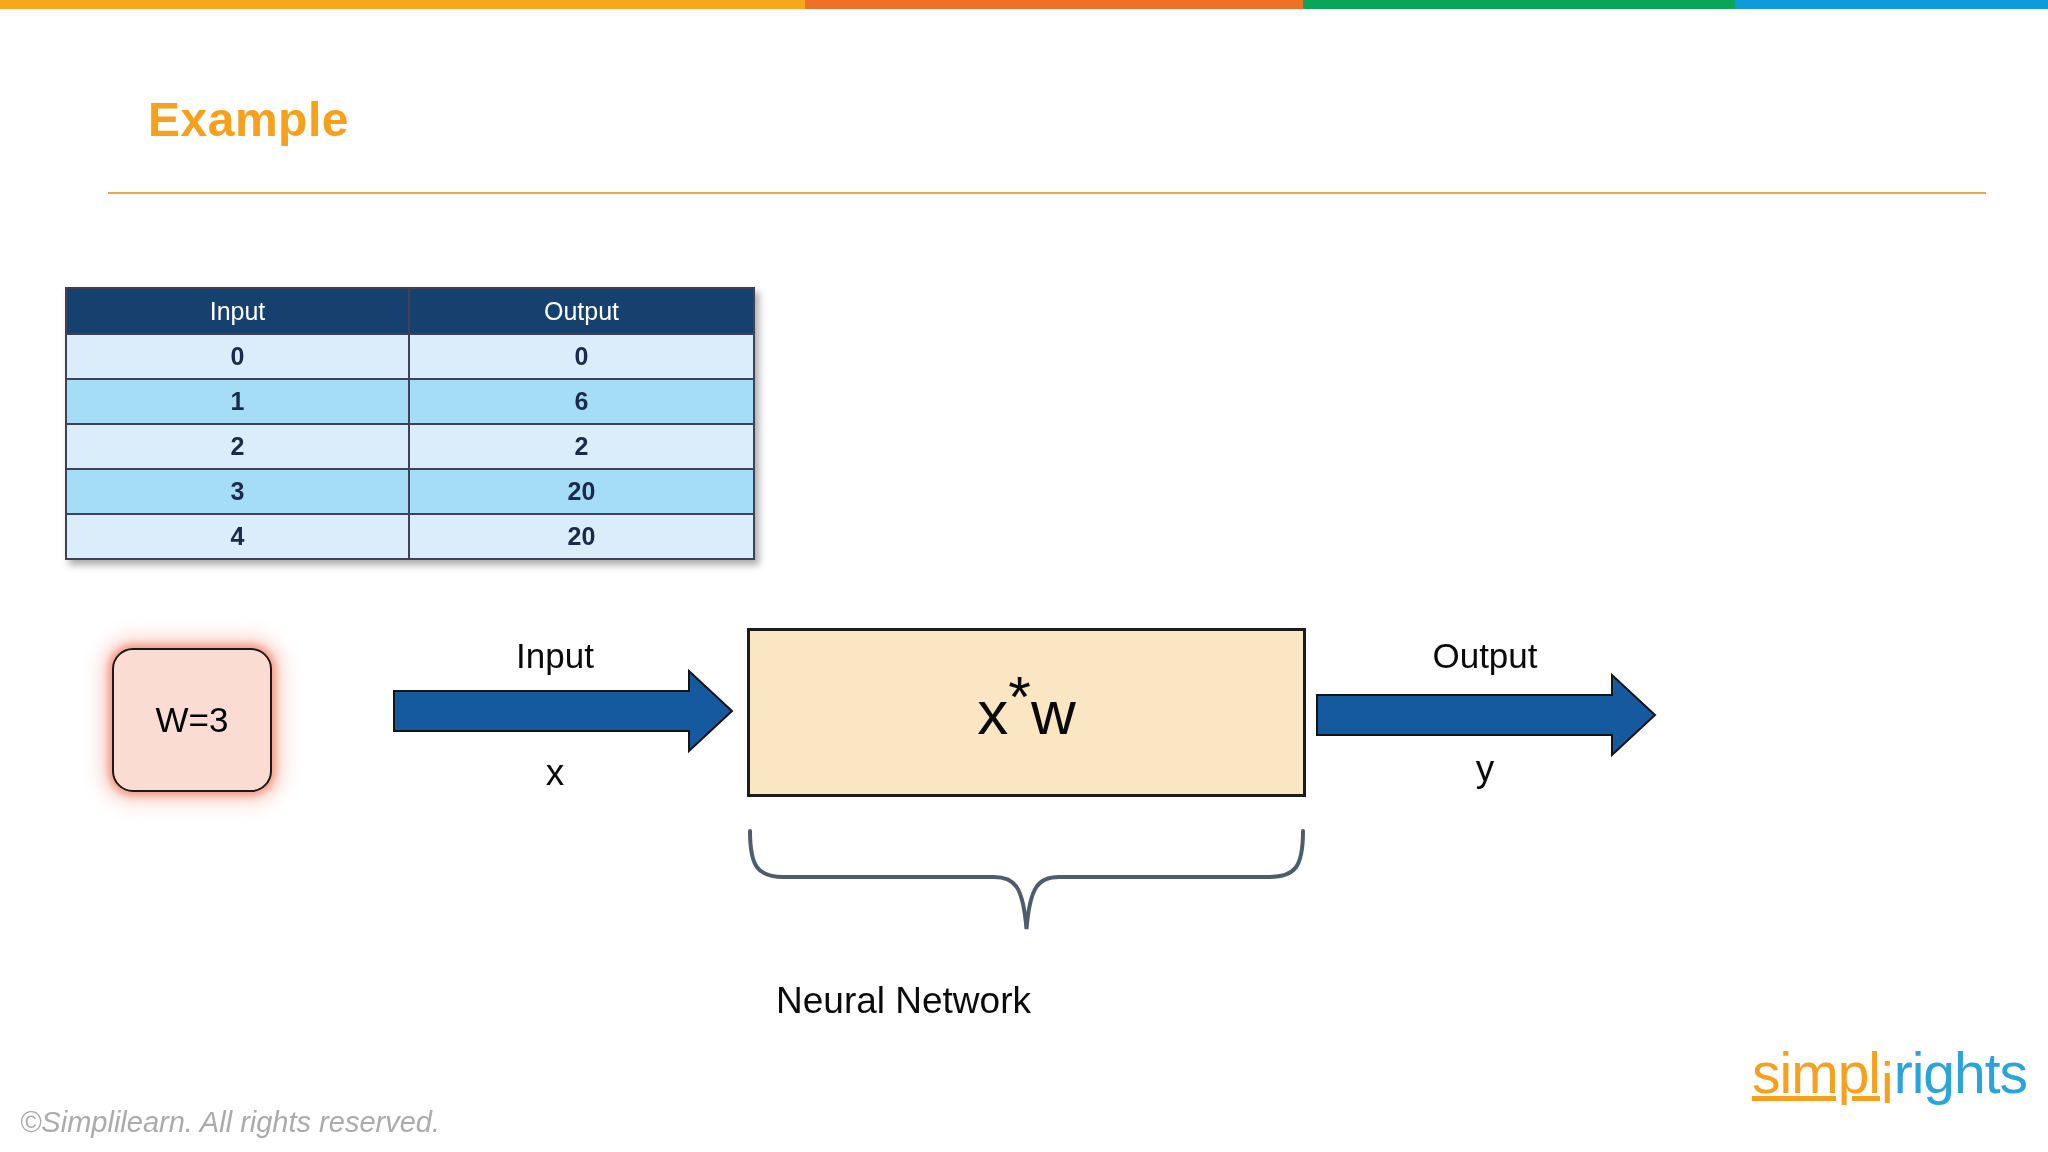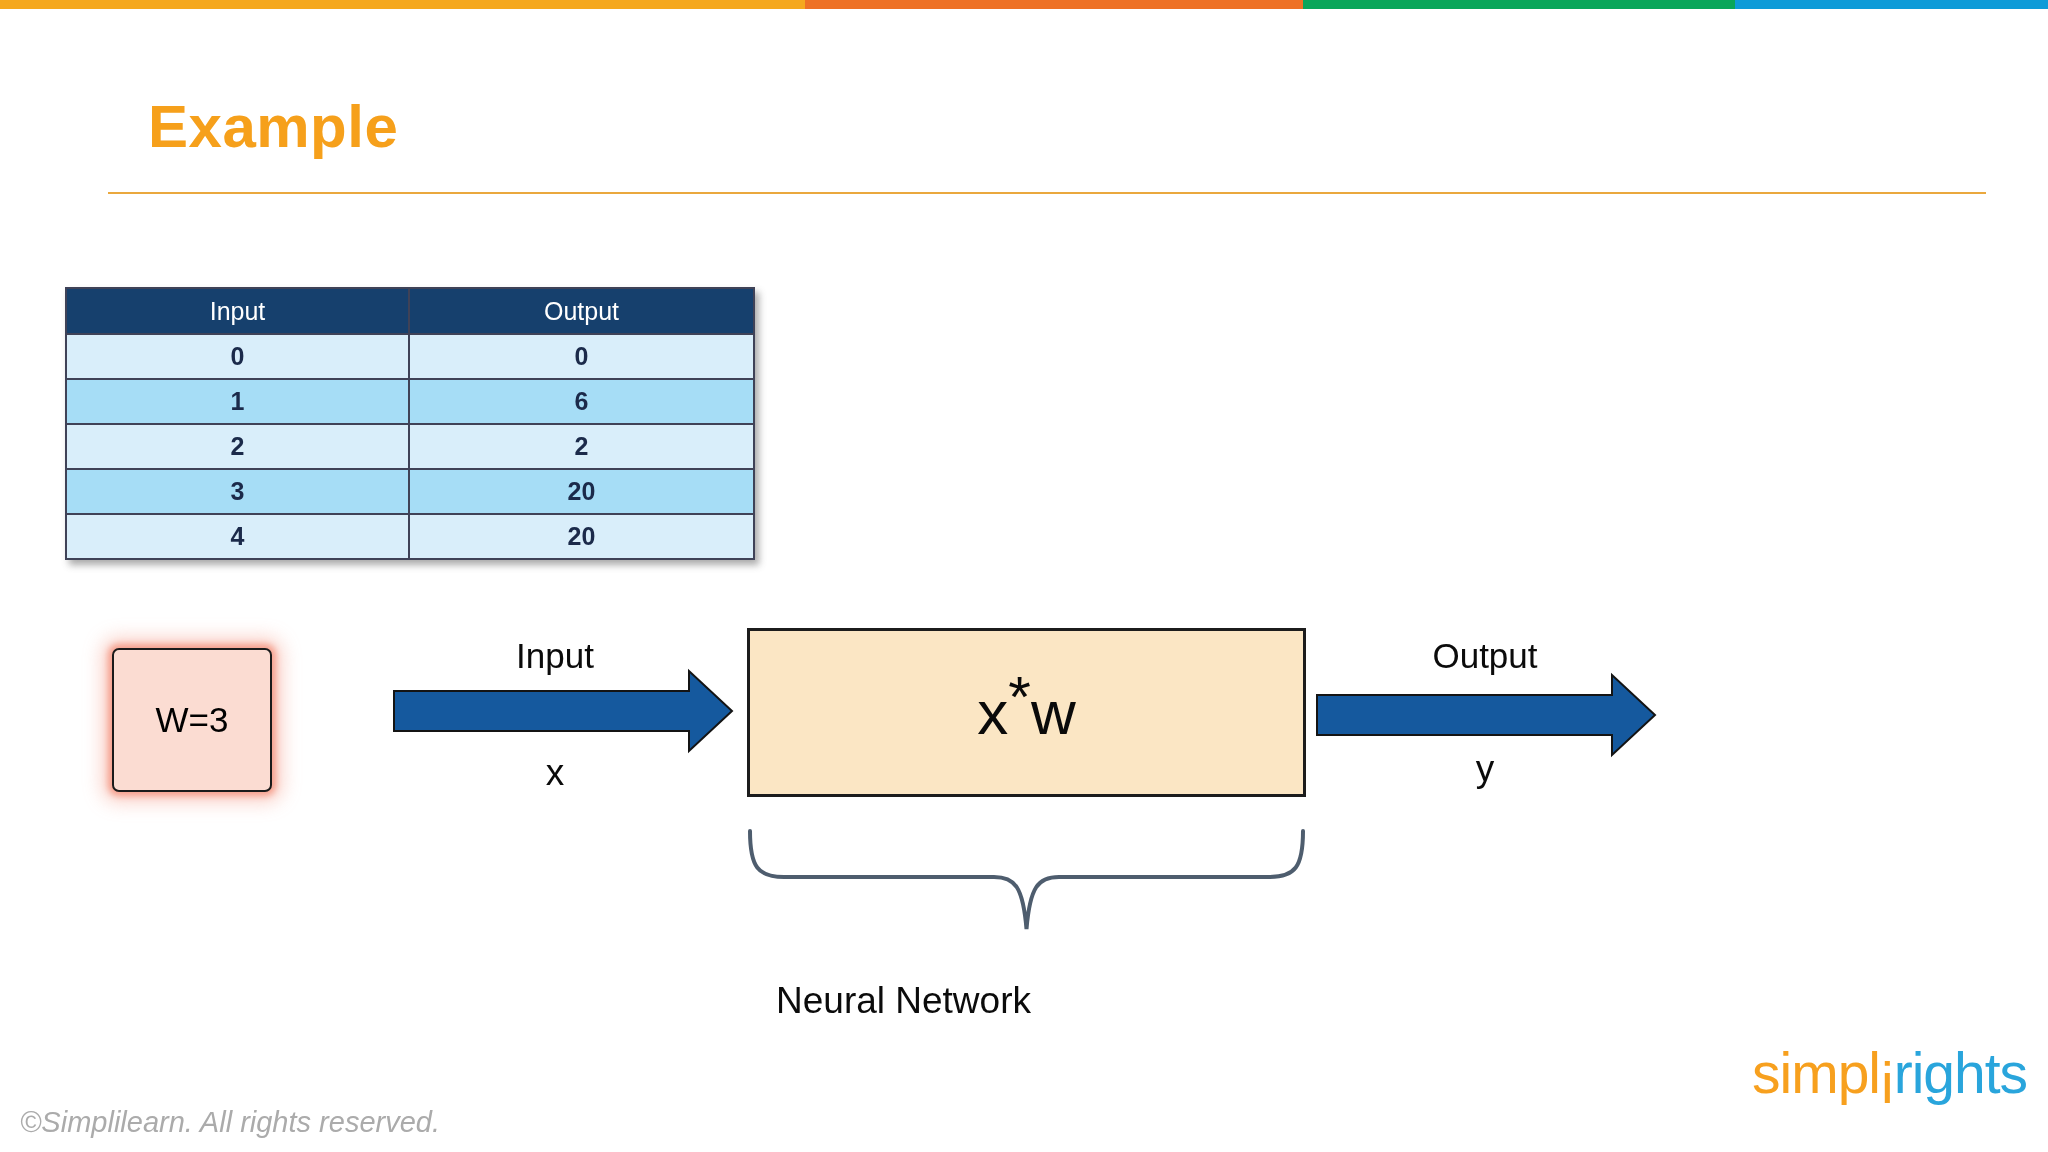--- a/index.html
+++ b/index.html
@@ -8,21 +8,21 @@
     overflow:hidden;font-family:"Liberation Sans",sans-serif;color:#111;
   }
   
   .topbar{position:absolute;top:0;left:0;width:2048px;height:9px;display:flex;}
   .topbar .seg{height:100%;}
   .seg-1{width:805px;} .seg-2{width:498px;} .seg-3{width:432px;} .seg-4{width:313px;}
 
   
   .title{
     position:absolute;left:148px;top:92px;margin:0;
-    font-size:60px;font-weight:bold;letter-spacing:0.5px;
+    font-size:48px;font-weight:bold;letter-spacing:0.5px;
   }
   .title-rule{
     position:absolute;left:108px;top:192px;width:1878px;height:2px;
     background:#EAA83E;
   }
 
   
   .io-table{
     position:absolute;left:65px;top:287px;border-collapse:collapse;
     table-layout:fixed;box-shadow:4px 5px 7px rgba(70,70,70,0.45);
@@ -30,21 +30,21 @@
   .io-table th,.io-table td{
     border:2px solid #3F4257;padding:0;text-align:center;vertical-align:middle;
   }
   .io-table th{width:341px;height:44px;font-size:25px;font-weight:400;color:#fff;}
   .io-table th:last-child{width:343px;}
   .io-table td{height:43px;font-size:25px;font-weight:600;color:#1B2A4A;}
 
   
   .weight-box{
     position:absolute;left:112px;top:648px;width:156px;height:140px;
-    border:2px solid #1a1a1a;border-radius:7px;
+    border:2px solid #1a1a1a;border-radius:21px;
     display:flex;align-items:center;justify-content:center;
     font-size:35px;color:#000;
     box-shadow:0 0 6px 4px rgba(244,150,130,0.85),0 0 18px 11px rgba(244,150,130,0.40);
   }
 
   
   .flow-label{position:absolute;width:200px;text-align:center;font-size:35px;color:#0b0b0b;}
   .lbl-input{left:455px;top:636px;}
   .lbl-x{left:455px;top:752px;font-size:37px;}
   .lbl-output{left:1385px;top:636px;}
@@ -151,16 +151,16 @@
 
   <svg class="brace" viewBox="0 0 559 114" xmlns="http://www.w3.org/2000/svg">
     <path d="M 3 2 C 3 38 11 48 37 48 L 247 48 C 268 48 276 58 279.5 100
              C 283 58 291 48 312 48 L 522 48 C 548 48 556 38 556 2" fill="none" stroke-width="4" stroke-linecap="round" stroke="#4E5D6E"></path>
   </svg>
   <div class="brace-label">Neural Network</div>
 
   <div class="copyright">©Simplilearn. All rights reserved.</div>
 
   <div class="logo">
-    <span style="color: rgb(247, 160, 30);">simpl</span><span class="logo-i" style="color: rgb(247, 160, 30);">i</span><span style="color: rgb(41, 165, 220);">rights</span>
+    <span style="color: rgb(247, 160, 30); text-decoration: underline;">simpl</span><span class="logo-i" style="color: rgb(247, 160, 30);">i</span><span style="color: rgb(41, 165, 220);">rights</span>
   </div>
 
 </div>
 
 </body></html>

